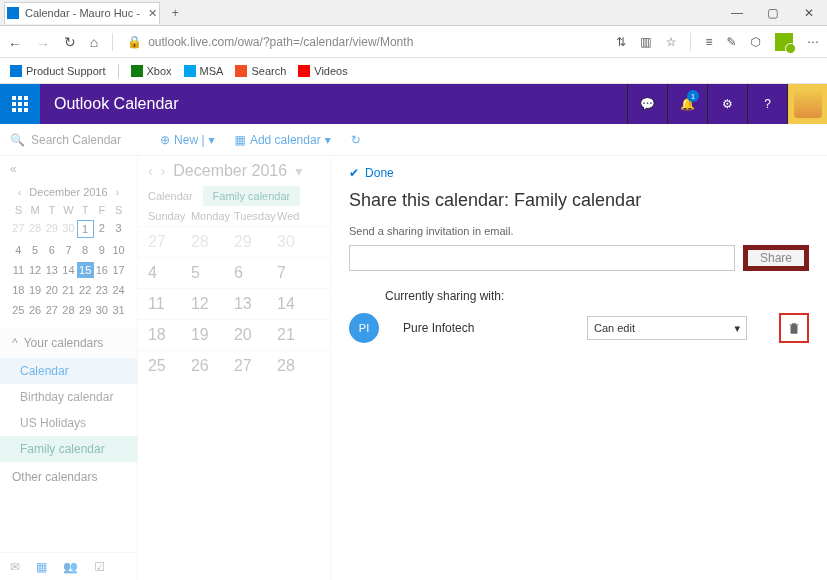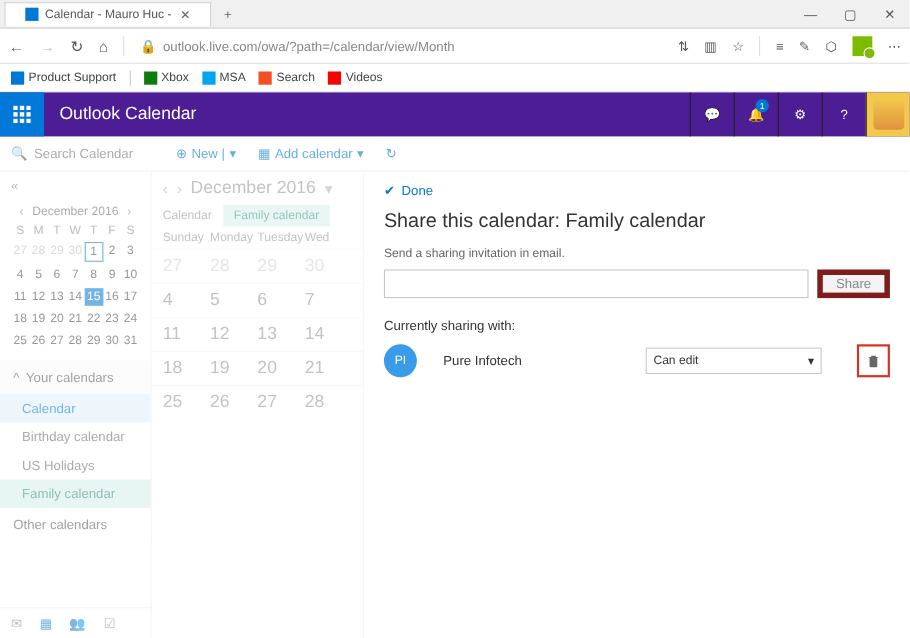--- a/index.html
+++ b/index.html
@@ -1,20 +1,20 @@
 <!DOCTYPE html>
 <html><head>
 <meta charset="utf-8">
 <style>
   * { box-sizing: border-box; margin: 0; padding: 0; }
   body { font-family: "Segoe UI", Arial, sans-serif; font-size: 12px; color: #333; background: #fff; width: 827px; height: 580px; overflow: hidden; }
 
   
   .title-bar { height: 26px; background: #f0f0f0; display: flex; align-items: center; border-bottom: 1px solid #d0d0d0; }
-  .tab { height: 22px; display: flex; align-items: center; padding: 0 18px; background: #fff; border: 1px solid #d0d0d0; border-bottom: none; margin-left: 4px; font-size: 11px; color: #555; }
+  .tab { height: 22px; display: flex; align-items: center; padding: 0 2px; background: #fff; border: 1px solid #d0d0d0; border-bottom: none; margin-left: 4px; font-size: 11px; color: #555; }
   .tab .favicon { width: 12px; height: 12px; background: #0078d7; margin-right: 6px; }
   .tab .close { margin-left: 8px; cursor: pointer; color: #666; }
   .newtab { width: 22px; text-align: center; color: #666; margin-left: 4px; cursor: pointer; }
   .window-controls { margin-left: auto; display: flex; }
   .window-controls span { width: 36px; text-align: center; color: #555; cursor: pointer; }
 
   .addr-bar { height: 32px; display: flex; align-items: center; padding: 0 8px; gap: 14px; border-bottom: 1px solid #e0e0e0; }
   .addr-bar .navbtn { color: #555; cursor: pointer; font-size: 14px; }
   .addr-bar .sep { width: 1px; height: 18px; background: #ddd; }
   .addr { flex: 1; color: #888; font-size: 12px; display: flex; align-items: center; gap: 6px; }
@@ -83,21 +83,21 @@
   .mid-week .day { font-size:16px; color:#ccc; position:relative; }
   .mid-week .day.curr { color:#888; }
 
   
   .done { display:flex; align-items:center; gap:6px; color:#0078d7; font-size:12px; cursor:pointer; margin-bottom:10px; }
   .panel-title { font-size:18px; font-weight:400; color:#333; margin-bottom:14px; }
   .hint { font-size:11px; color:#666; margin-bottom:8px; }
   .email-row { display:flex; gap:8px; margin-bottom:18px; }
   .email-input { flex:1; height:26px; border:1px solid #c9c9c9; padding:0 6px; font-size:12px; }
   .share-btn { height:26px; padding:0 12px; background:#f4f4f4; border:5px solid #7f1d1d; color:#888; font-size:12px; cursor:default; }
-  .curr-label { font-size:12px; color:#333; margin-bottom:10px; }
+  .curr-label { font-size:12px; color:#333; margin-bottom:10px;margin-left:36px; }
   .share-row { display:flex; align-items:center; gap:24px; }
   .circle { width:30px; height:30px; border-radius:50%; background:#3a9be8; color:#fff; display:flex;align-items:center;justify-content:center; font-size:11px; }
   .person-name { font-size:12px; color:#333; flex:0 0 160px; }
   .perm-select { width:160px; height:24px; border:1px solid #c9c9c9; background:#fff; font-size:11px; padding:0 6px; display:flex;align-items:center;justify-content:space-between; cursor:pointer; margin-left:auto; }
   .trash-btn { width:30px; height:30px; border:2px solid #d93025; display:flex;align-items:center;justify-content:center; margin-left:8px; cursor:pointer; }
   .trash-btn svg { fill:#666; }
 
 </style>
 </head>
 <body>

